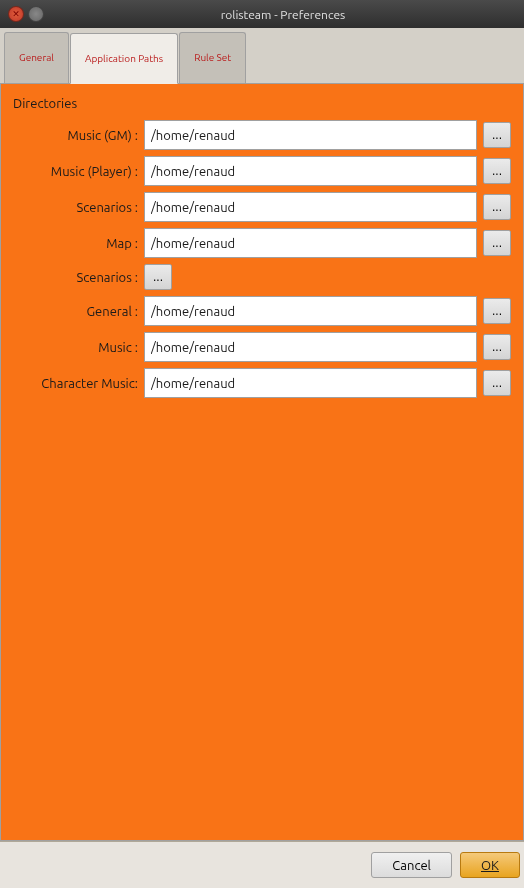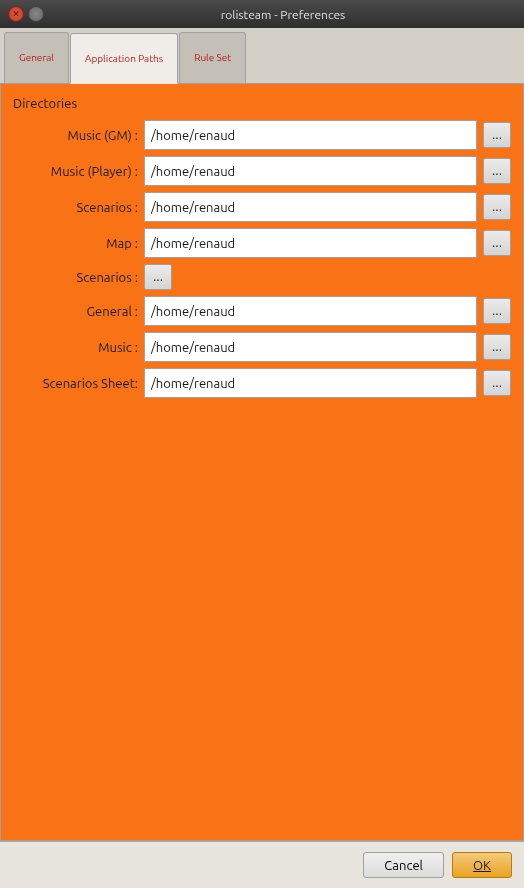--- a/index.html
+++ b/index.html
@@ -152,21 +152,21 @@
       flex-shrink: 0;
     }
 
     .spacer {
       flex: 1;
     }
 
     .bottom-bar {
       background: #e8e4de;
       border-top: 1px solid #b0a898;
-      padding: 10px 12px;
+      padding: 10px 4px;
       display: flex;
       justify-content: flex-end;
       gap: 8px;
     }
 
     .btn {
       padding: 5px 20px;
       border: 1px solid #a0a0a0;
       border-radius: 3px;
       cursor: pointer;
@@ -239,21 +239,21 @@
       <button class="browse-btn">...</button>
     </div>
 
     <div class="form-row">
       <label class="field-label">Music :</label>
       <input class="field-input" type="text" value="/home/renaud" style="">
       <button class="browse-btn">...</button>
     </div>
 
     <div class="form-row">
-      <label class="field-label">Scenarios Sheet:</label>
+      <label class="field-label">Character Music:</label>
       <input class="field-input" type="text" value="/home/renaud" style="">
       <button class="browse-btn">...</button>
     </div>
 
   </div>
 
   <div class="spacer"></div>
 </div>
 
 <div class="bottom-bar">

